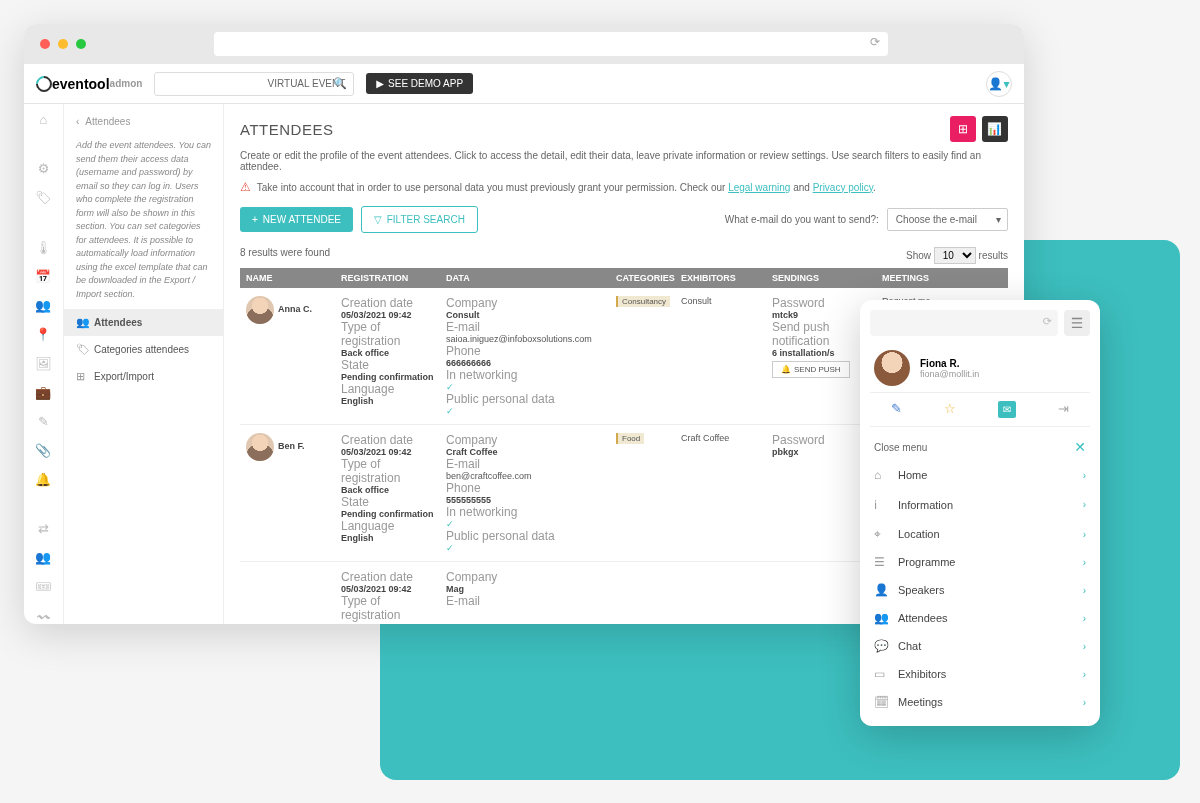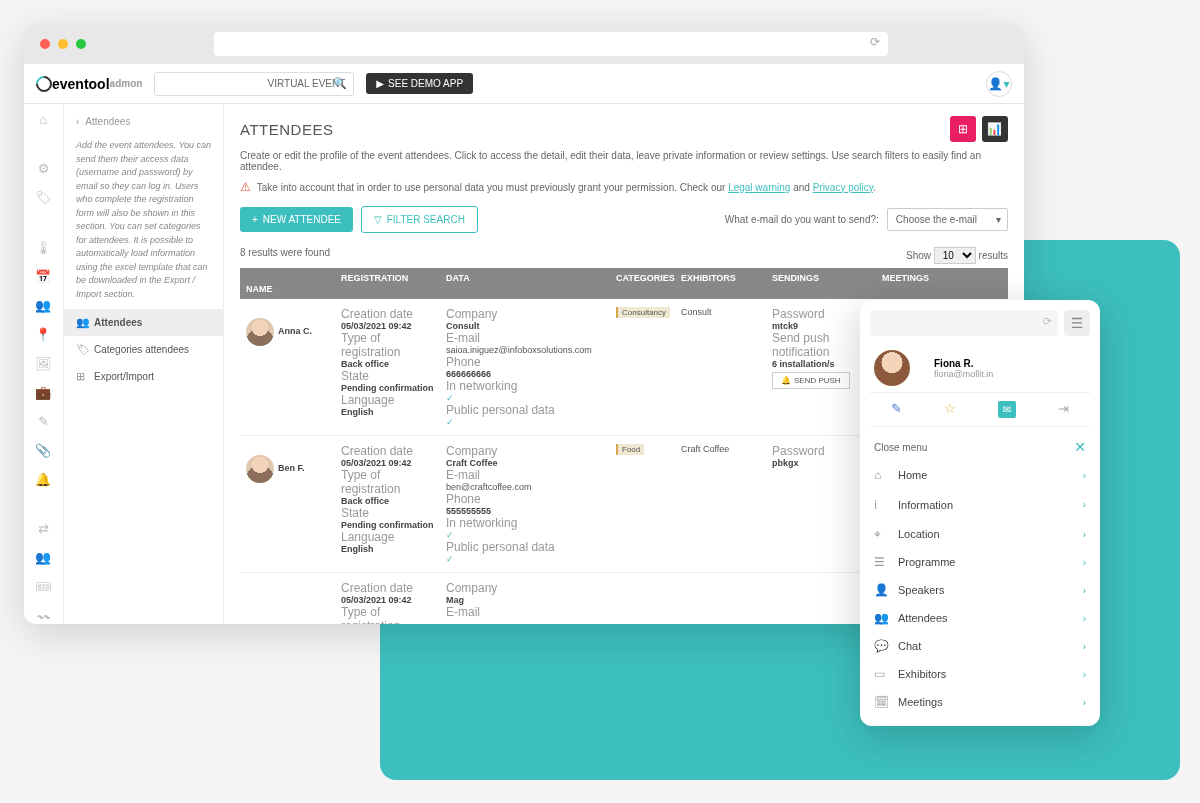--- a/index.html
+++ b/index.html
@@ -61,21 +61,21 @@
 .email-select { border: 1px solid #ccc; padding: 5px 30px 5px 8px; font-size: 10px; color: #666; border-radius: 2px; background: #fff; position: relative; }
 .email-select::after { content: "▾"; position: absolute; right: 6px; }
 
 .results-row { display: flex; justify-content: space-between; font-size: 10px; color: #666; margin-bottom: 4px; }
 .show-select { border: 1px solid #ccc; padding: 1px 4px; font-size: 10px; }
 
 
 .table { width: 100%; font-size: 10px; }
 .thead { background: #888; color: #fff; display: flex; }
 .th { padding: 5px 6px; font-size: 9px; font-weight: 600; }
-.col-name { width: 95px; margin-top: 11px; }
+.col-name { width: 95px; }
 .col-reg { width: 105px; }
 .col-data { width: 170px; }
 .col-cat { width: 65px; }
 .col-exh { width: 65px; }
 .col-send { width: 110px; margin-left: 26px; }
 .col-meet { width: 100px; }
 
 .trow { display: flex; border-bottom: 1px solid #eee; padding: 6px 0; }
 .td { padding: 2px 6px; font-size: 9px; color: #555; }
 .avatar { width: 28px; height: 28px; border-radius: 50%; background: #e0c8b0; display: inline-block; vertical-align: middle; margin-right: 4px; overflow: hidden; position: relative; }
@@ -88,21 +88,21 @@
 
 
 .teal-bg { position: absolute; top: 240px; left: 380px; width: 800px; height: 540px; background: #3dbfbf; border-radius: 16px; z-index: -1; }
 
 
 .mobile { position: absolute; top: 300px; right: 100px; width: 240px; background: #fff; border-radius: 12px; box-shadow: 0 10px 40px rgba(0,0,0,0.2); padding: 10px; }
 .mobile-top { display: flex; gap: 6px; margin-bottom: 8px; }
 .mobile-search { flex: 1; height: 26px; background: #f5f5f5; border-radius: 4px; position: relative; }
 .mobile-search::after { content: "⟳"; position: absolute; right: 6px; top: 5px; color: #bbb; font-size: 11px; }
 .burger { width: 26px; height: 26px; background: #eee; border-radius: 4px; display: flex; align-items: center; justify-content: center; font-size: 14px; color: #888; }
-.profile-row { display: flex; align-items: center; gap: 24px; padding: 6px 4px; }
+.profile-row { display: flex; align-items: center; gap: 10px; padding: 6px 4px; }
 .profile-av { width: 36px; height: 36px; border-radius: 50%; background: radial-gradient(circle at 50% 35%, #f4d4b8 35%, #8b5a3c 36%); }
 .profile-info { font-size: 10px; }
 .profile-name { font-weight: 600; }
 .profile-email { color: #999; font-size: 9px; }
 .profile-actions { display: flex; justify-content: space-around; padding: 8px 0; border-top: 1px solid #eee; border-bottom: 1px solid #eee; margin-bottom: 6px; }
 .pa-icon { font-size: 13px; cursor: pointer; }
 .pa-icon.blue { color: #4a7fd4; }
 .pa-icon.yellow { color: #f0b840; }
 .pa-icon.teal { color: #fff; background: #3dbfbf; padding: 3px 5px; border-radius: 2px; font-size: 10px; }
 .pa-icon.gray { color: #aaa; }

